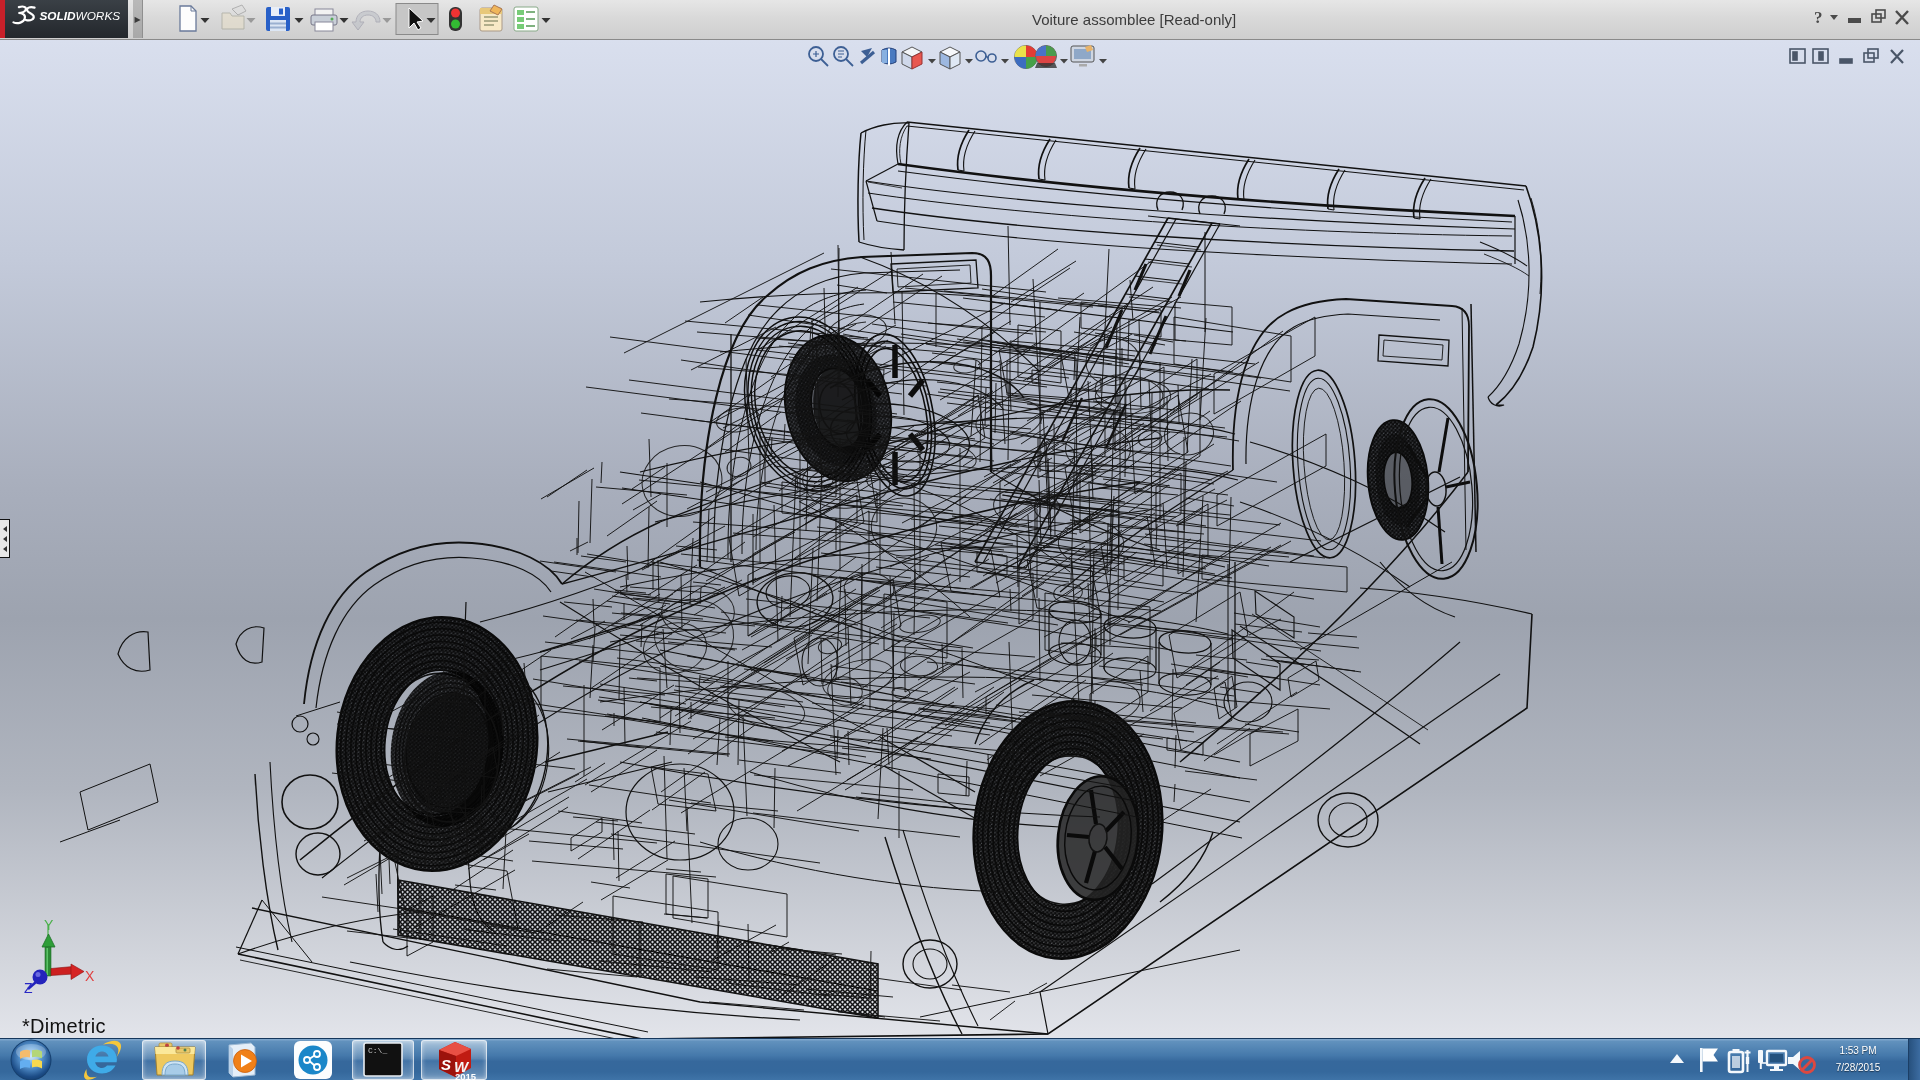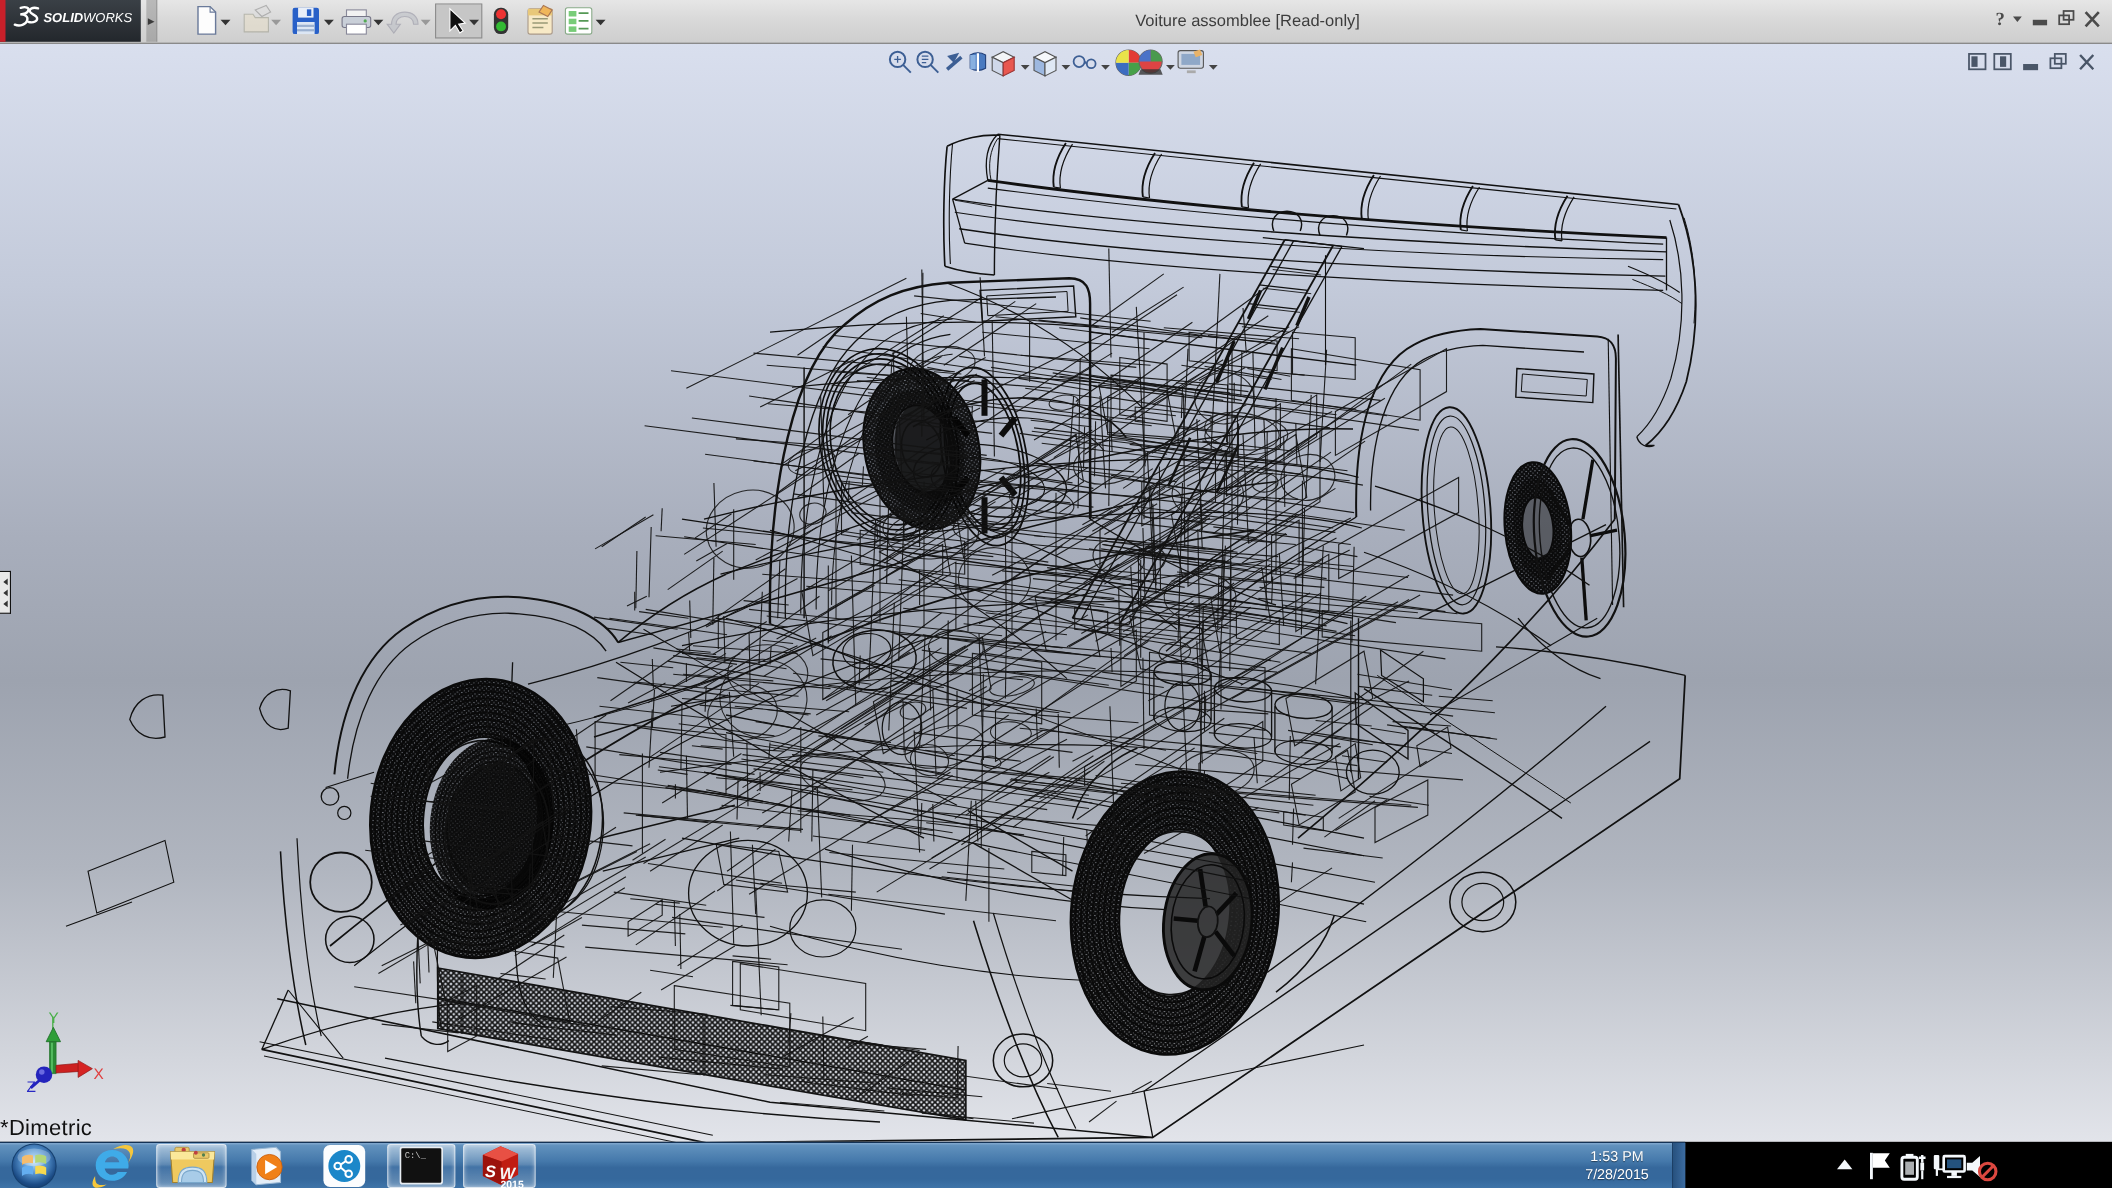--- a/index.html
+++ b/index.html
@@ -1,23 +1,23 @@
 <!DOCTYPE html>
 <html><head><meta charset="utf-8"><style>
 *{margin:0;padding:0;box-sizing:border-box}
 body{width:1920px;height:1080px;overflow:hidden;font-family:"Liberation Sans",sans-serif;position:relative;background:#000}
 #titlebar{position:absolute;left:0;top:0;width:1920px;height:40px;background:linear-gradient(#e6e6e6,#d9d9d9 45%,#cecece);border-bottom:1px solid #8a8a8a}
 #logo{position:absolute;left:0;top:0;width:128px;height:38px;background:linear-gradient(#3a4046,#23272c);display:flex;align-items:flex-start}
 #logo .red{position:absolute;left:0;top:0;width:5px;height:38px;background:#c8202a}
 #flyout{position:absolute;left:133px;top:0;width:10px;height:38px;background:linear-gradient(#b9b9b9,#a8a8a8);border-right:1px solid #8f8f8f;display:flex;align-items:center;justify-content:center;color:#3b3b3b;font-size:8px}
 #title{position:absolute;left:1032px;top:11px;width:300px;text-align:left;font-size:15px;color:#3c3c3c}
 #viewport{position:absolute;left:0;top:40px;width:1920px;height:998px;background:linear-gradient(#d9dfee 0%,#c3cada 22%,#a8aebc 45%,#9da3af 58%,#b0b5bf 75%,#d2d5dc 92%,#e2e4ea 100%)}
-#taskbar{position:absolute;left:0;top:1038px;width:1532px;height:42px;background:linear-gradient(#85abd0 0%,#6191bd 6%,#4579ab 40%,#36689c 55%,#35689c 80%,#3f74a8 100%);border-top:1px solid #16375c}
+#taskbar{position:absolute;left:0;top:1038px;width:1920px;height:42px;background:linear-gradient(#85abd0 0%,#6191bd 6%,#4579ab 40%,#36689c 55%,#35689c 80%,#3f74a8 100%);border-top:1px solid #16375c}
 .tbox{position:absolute;top:1px;height:40px;border:1px solid rgba(255,255,255,.7);border-radius:3px;background:linear-gradient(rgba(255,255,255,.45),rgba(255,255,255,.18) 46%,rgba(120,160,205,.2) 52%,rgba(255,255,255,.28));box-shadow:inset 0 0 4px rgba(255,255,255,.5)}
-#clock{position:absolute;right:14px;top:4px;width:96px;text-align:center;color:#fff;font-size:13px;line-height:16.5px;text-shadow:0 1px 1px rgba(0,0,0,.5)}
+#clock{position:absolute;right:14px;top:4px;width:96px;text-align:center;color:#fff;font-size:10px;line-height:16.5px;text-shadow:0 1px 1px rgba(0,0,0,.5)}
 #showdesk{position:absolute;right:0;top:0;width:12px;height:42px;background:linear-gradient(90deg,#27517e,#3c6ca1);border-left:1px solid #1c3f66}
 </style></head><body>
 
 <div id="viewport">
  <svg width="1920" height="998" viewBox="0 38 1920 998" style="position:absolute;left:0;top:0">
   <defs>
    <pattern id="weave2" width="5" height="5" patternUnits="userSpaceOnUse">
      <path d="M0,5 L5,0 M0,0 L5,5" stroke="#050505" stroke-width="2.1" fill="none"></path>
    </pattern>
    <pattern id="weave3" width="4" height="4" patternUnits="userSpaceOnUse">
@@ -1185,21 +1185,21 @@
     <path d="M46.5,38 L48,38 L48,65 L46.5,65 Z" fill="#5cc468"></path>
     <path d="M51,58.5 L73,56.5 L73,64 L51,65.5 Z" fill="#cc2020" stroke="#8a1414" stroke-width="0.6"></path>
     <path d="M71,54 L84,61.5 L71,69.5 Z" fill="#d62424" stroke="#8a1414" stroke-width="0.6"></path>
     <text x="85" y="71" fill="#e04040" font-size="14" font-family="Liberation Sans">X</text>
     <circle cx="40" cy="67" r="7.5" fill="#2424bc"></circle>
     <circle cx="38" cy="64.5" r="2.5" fill="#6a6ae0"></circle>
     <path d="M36,72 L28,79" stroke="#2424bc" stroke-width="2.5"></path>
     <text x="24" y="83" fill="#2828c4" font-size="14" font-family="Liberation Sans">Z</text>
    </g>
  </svg>
- <div style="position:absolute;left:0;top:975px;font-size:20px;color:#101010;letter-spacing:0.3px">*Dimetric</div>
+ <div style="position:absolute;left:22px;top:975px;font-size:20px;color:#101010;letter-spacing:0.3px">*Dimetric</div>
 </div>
 
 <div id="titlebar">
  <div id="title">Voiture assomblee [Read-only]</div>
  <div id="logo">
       <div class="red"></div>
   <svg width="120" height="30" viewBox="0 0 120 30" style="margin-left:10px">
     <g fill="none" stroke="#fff" stroke-width="2.2" stroke-linecap="round">
       <path d="M9,7 C14,5.5 17,7 16,9.5 C15,12 11,13 8.5,13 C13,13 16,15 15,18.5 C14,22.5 8,24.5 3.5,22.5"></path>
       <path d="M25,7.5 C20,6 16.5,8 17.5,10.5 C18.5,13 23,13.5 24,16 C25,19 21,21.5 16,20"></path>

